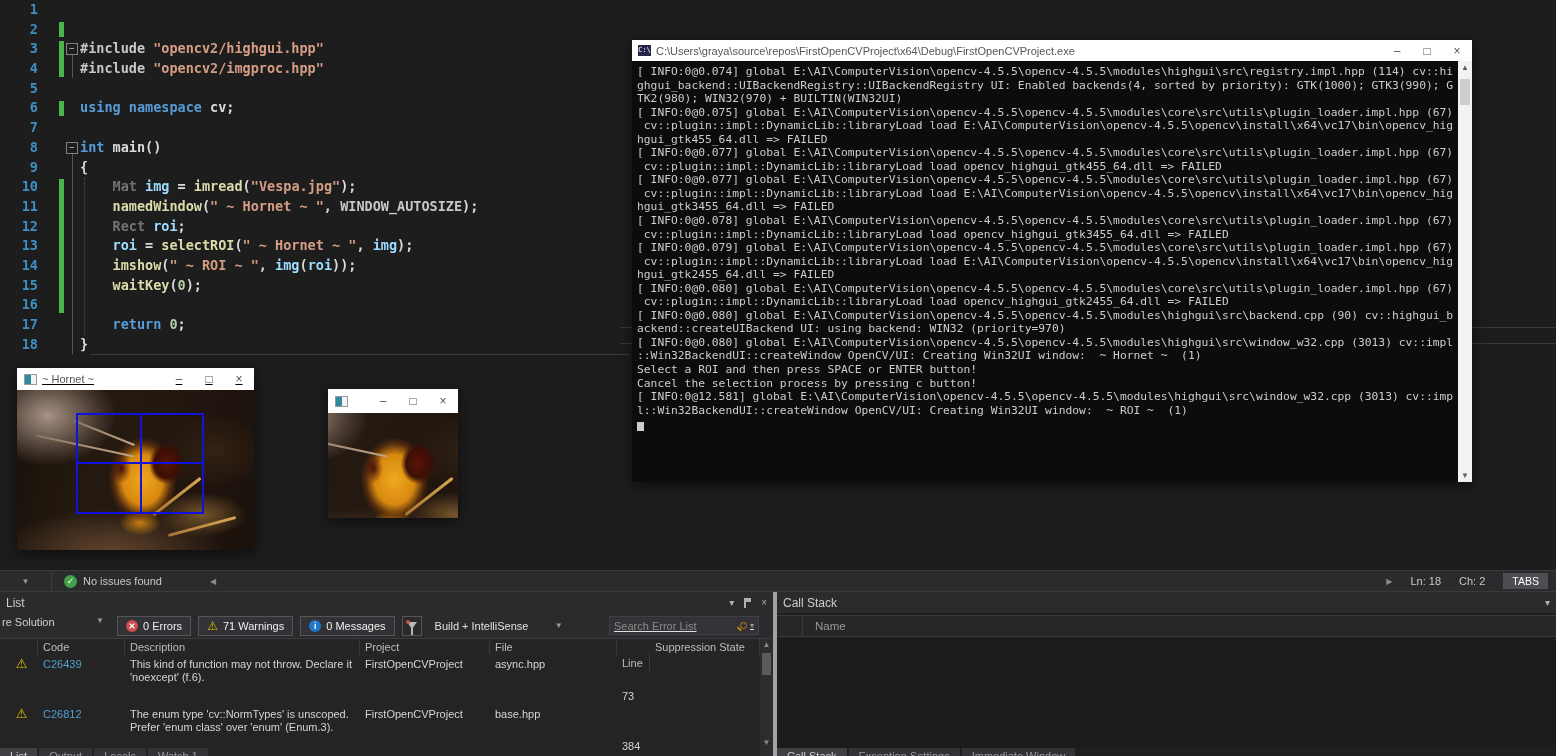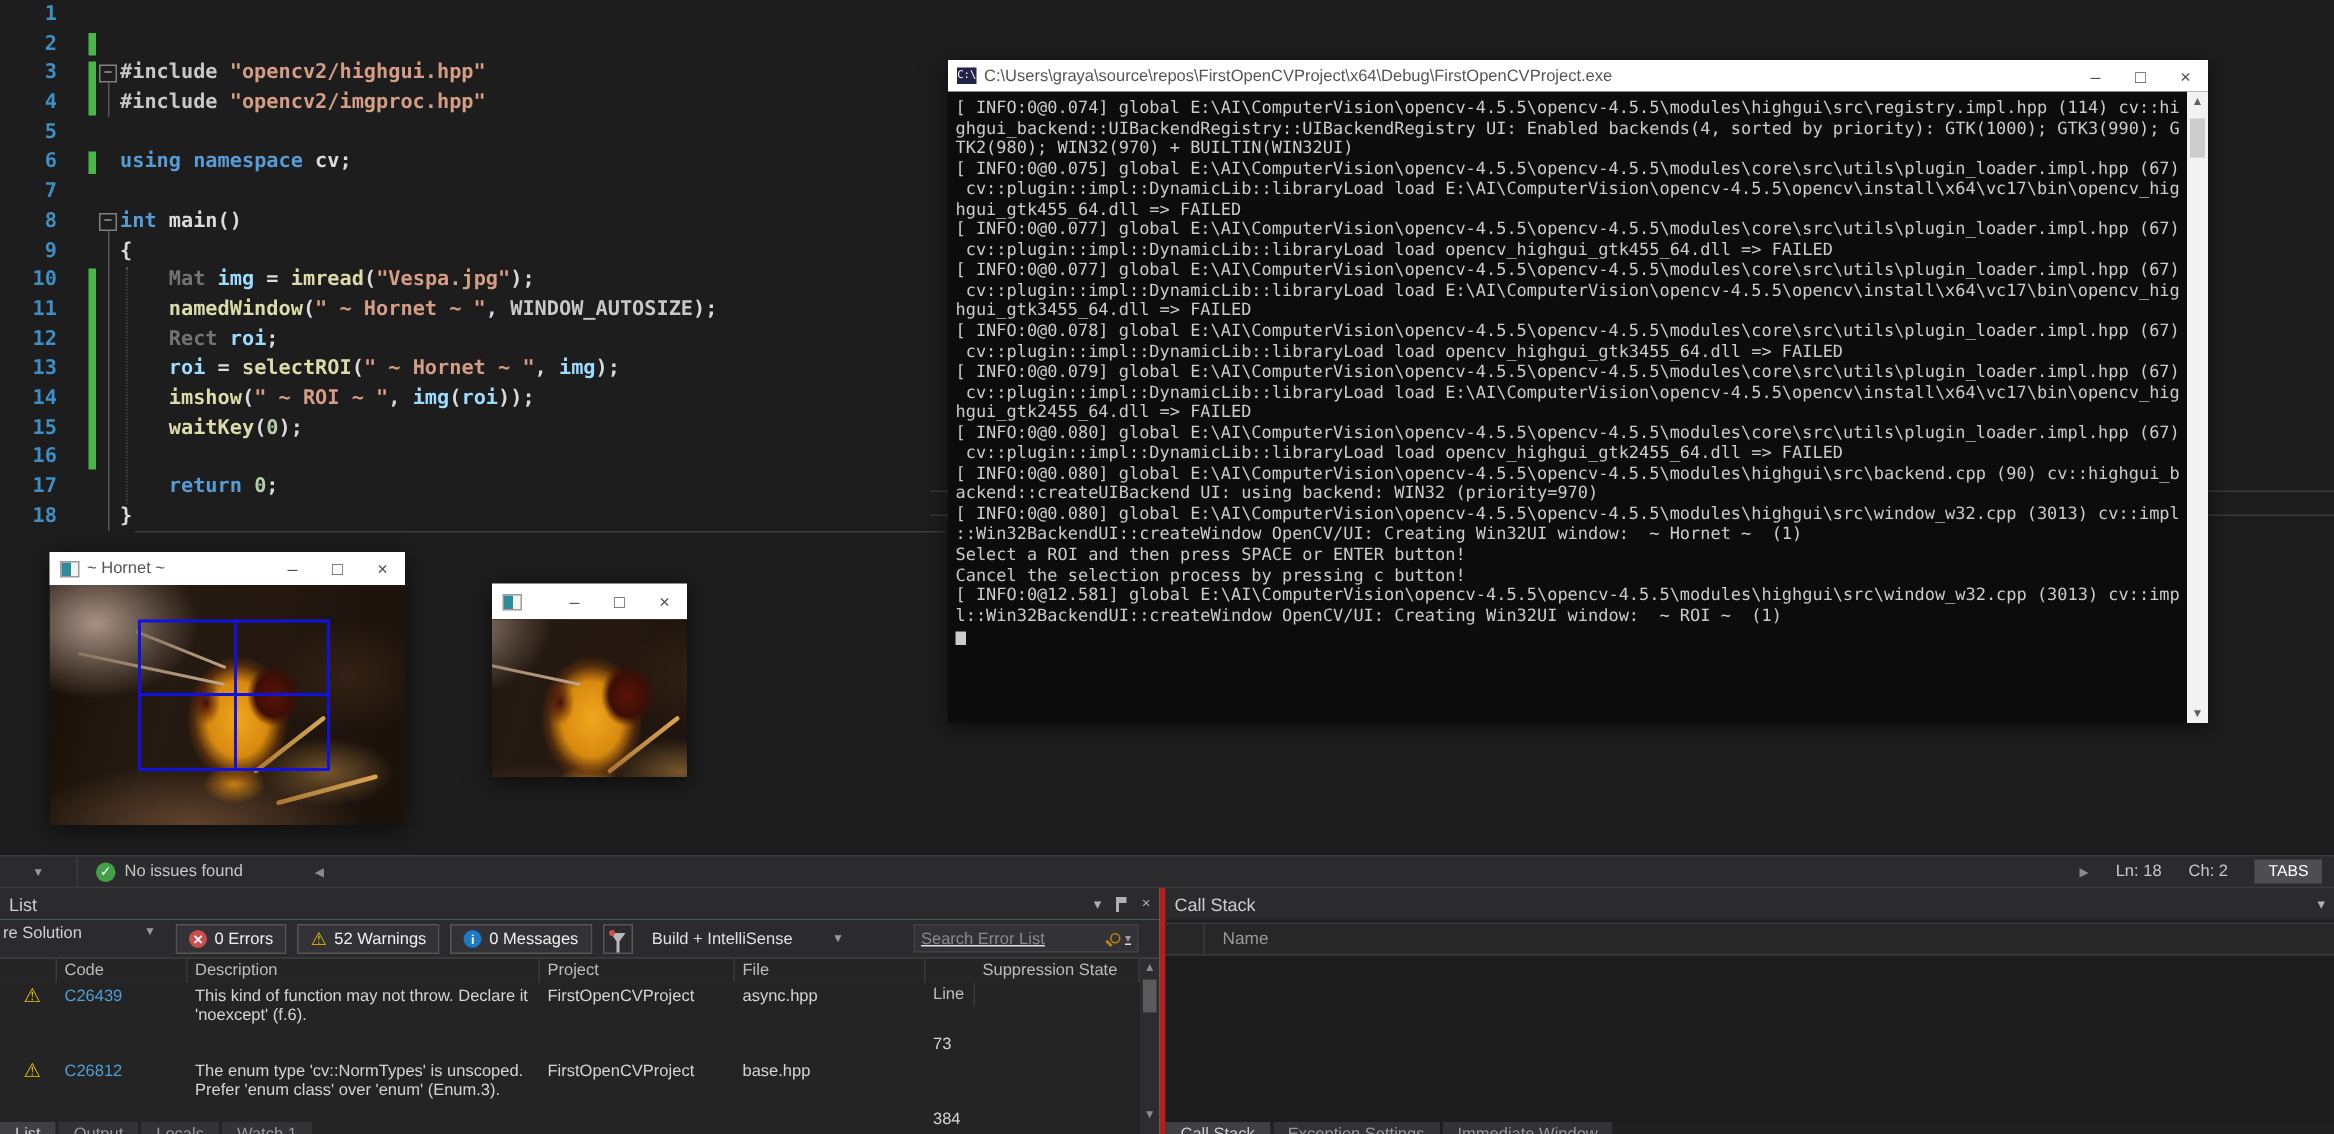--- a/index.html
+++ b/index.html
@@ -42,21 +42,21 @@
   #console-body { position:absolute; left:0; top:21px; right:14px; bottom:0; padding:4px 0 0 5px; overflow:hidden; }
   .con-line { white-space:pre; font-family:"DejaVu Sans Mono","Liberation Mono",monospace;
               font-size:11.3px; font-weight:400; line-height:13.55px; color:#cccccc; }
   #con-cursor { display:inline-block; width:7px; height:9px; background:#cccccc; margin-top:3px; }
   #console-scroll { position:absolute; right:0; top:21px; bottom:0; width:14px; background:#f2f2f2;
                     display:flex; flex-direction:column; justify-content:space-between; align-items:center; }
   #console-scroll .arr { font-size:8px; color:#606060; line-height:13px; }
   #console-thumb { position:absolute; top:18px; left:2px; width:10px; height:26px; background:#cdcdcd; }
 
   
-  #hornet-win { left:33px; top:368px; width:237px; }
+  #hornet-win { left:17px; top:368px; width:237px;text-decoration:underline; }
   #hornet-win .win-titlebar { height:22px; }
   #roi-win { left:328px; top:389px; width:130px; }
   #roi-win .win-titlebar { height:24px; }
   .art-frame { position:relative; overflow:hidden; background:#1a120d; }
   #hornet-art, .art { position:absolute; left:0; top:0; width:237px; height:160px;
     background:
       radial-gradient(22px 26px at 63% 46%, #5a1408 0%, #3c0e05 55%, rgba(0,0,0,0) 80%),
       radial-gradient(13px 20px at 44% 49%, #45100a 0%, rgba(0,0,0,0) 75%),
       radial-gradient(6px 9px at 65% 42%, rgba(255,245,235,.9) 0%, rgba(0,0,0,0) 70%),
       radial-gradient(40px 50px at 53% 56%, #f0a81e 0%, #d8890f 50%, rgba(120,60,10,.55) 72%, rgba(0,0,0,0) 85%),
@@ -81,21 +81,21 @@
                display:flex; align-items:center; justify-content:center; font-size:8px; }
   .check-circle { width:13px; height:13px; border-radius:50%; background:#43a047; color:#fff;
                   font-size:9px; line-height:13px; text-align:center; margin:0 6px 0 12px; }
   #health-left-arrow { margin-left:48px; color:#8a8a8a; font-size:8px; }
   #health-right { margin-left:auto; display:flex; align-items:center; gap:18px; padding-right:8px; }
   #health-right .arr { color:#8a8a8a; font-size:8px; }
   #tabs-badge { background:#4d4d52; color:#fff; padding:2px 9px; font-size:10.5px; }
 
   
   #bottom { position:absolute; left:0; top:592px; width:1556px; height:164px; display:flex; }
-  #error-panel { position:relative; width:777px; height:164px; background:#86efac; border-right:4px solid #b91c1c; }
+  #error-panel { position:relative; width:777px; height:164px; background:#1d4ed8; border-right:4px solid #a3a3a3; }
   .panel-header { height:21px; background:#2b2b2d; display:flex; align-items:center;
                   padding:0 6px; font-size:12px; color:#cccccc; }
   .panel-header .hdr-icons { margin-left:auto; display:flex; gap:10px; color:#b0b0b0; font-size:10px; align-items:center; }
   .pin-icon { display:inline-block; width:7px; height:10px; border-left:2px solid #b0b0b0; border-top:4px solid #b0b0b0; }
   #el-toolbar { height:26px; display:flex; align-items:center; background:#2b2b2d; gap:7px;
                 border-bottom:1px solid #3a3a3c; font-size:11px; color:#e0e0e0; }
   #solution-dd { width:110px; height:20px; display:flex; align-items:flex-start; padding-left:2px; color:#d0d0d0; }
   #solution-dd .caret { margin-left:auto; padding-right:6px; font-size:8px; color:#9a9a9a; }
   .tb-btn { height:20px; display:flex; align-items:center; gap:5px; padding:0 8px;
             background:#333337; border:1px solid #555; outline:1px solid #2b2b2d; color:#f0f0f0; }
@@ -297,21 +297,21 @@
         <div id="solution-dd">
           <span>re Solution</span>
           <span class="caret">▼</span>
         </div>
         <div class="tb-btn">
           <span class="icon-dot icon-err">✕</span>
           <span>0 Errors</span>
         </div>
         <div class="tb-btn">
           <span class="warn-tri">⚠</span>
-          <span>52 Warnings</span>
+          <span>71 Warnings</span>
         </div>
         <div class="tb-btn">
           <span class="icon-dot icon-info">i</span>
           <span>0 Messages</span>
         </div>
         <div id="filter-btn">
           <span class="funnel"></span>
           <span class="funnel-dot"></span>
         </div>
         <div id="build-dd">

